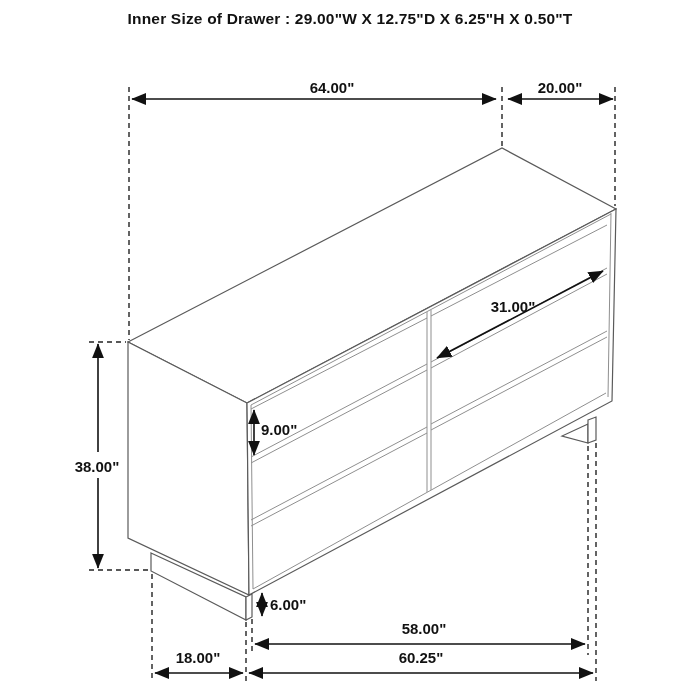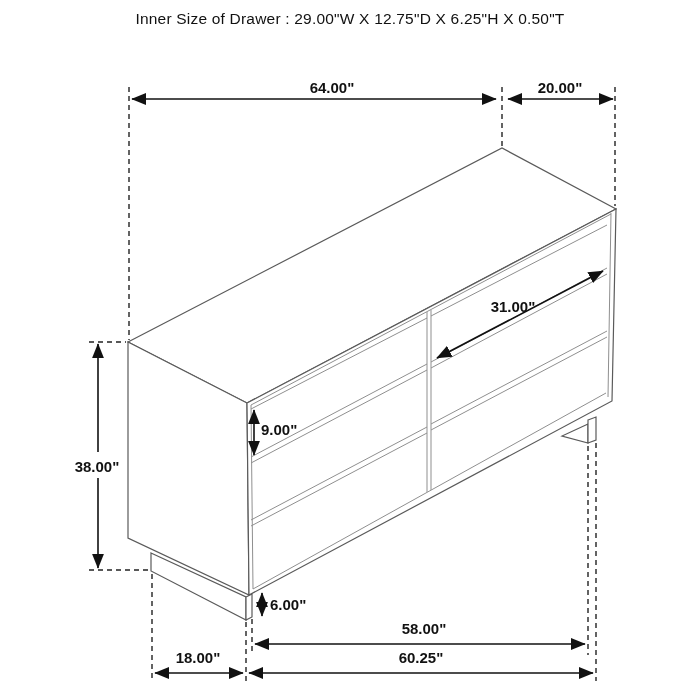--- a/index.html
+++ b/index.html
@@ -17,21 +17,21 @@
     height: 700px;
     background: #ffffff;
   }
   .diagram-title {
     position: absolute;
     top: 10px;
     left: 0;
     width: 700px;
     text-align: center;
     font-size: 15.5px;
-    font-weight: normal;
+    font-weight: bold;
     color: #111111;
     letter-spacing: 0.2px;
   }
   svg { position: absolute; top: 0; left: 0; }
   .edge-fill { stroke: #5a5a5a; stroke-width: 1.2; fill: #ffffff; }
   .inner     { stroke: #8f8f8f; stroke-width: 1;   fill: none; }
   
   .dim-line  { stroke: #111111; stroke-width: 1.6; fill: none; }
   .ext-line  { stroke: #222222; stroke-width: 1.4; fill: none; stroke-dasharray: 5 4; }
   .dim-text  { font: bold 15px "Liberation Sans", sans-serif; fill: #111111; }

